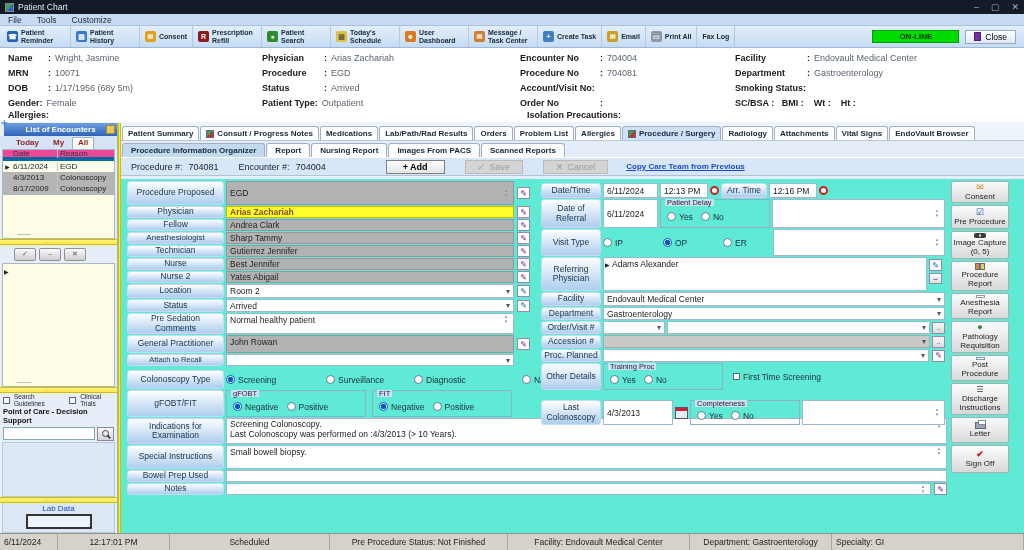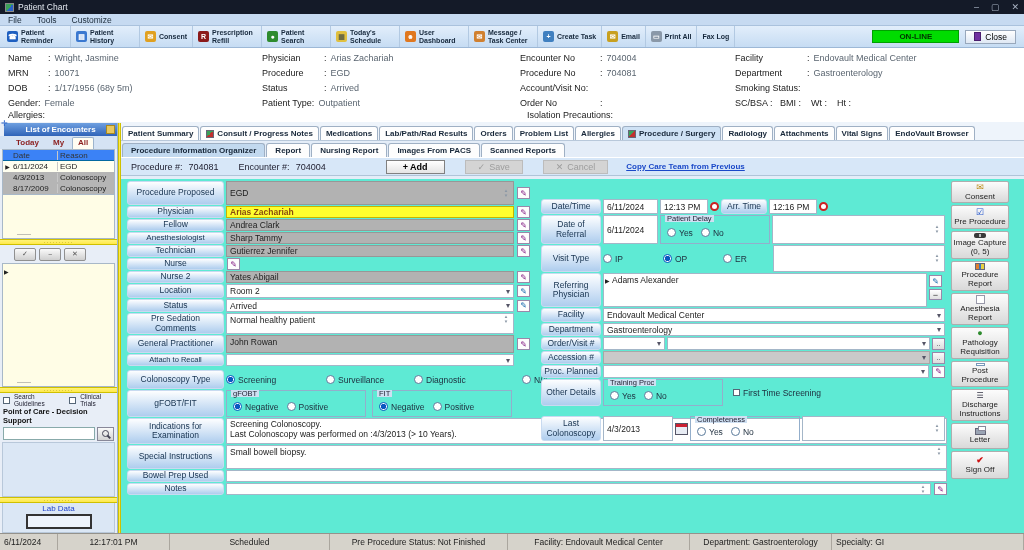--- a/index.html
+++ b/index.html
@@ -17,40 +17,40 @@
   .tbtn .tlabel{max-width:44px}
   .ticon{flex:0 0 11px;width:11px;height:11px;border-radius:2px;color:#fff;font-size:7px;display:flex;align-items:center;justify-content:center}
   #online{margin-left:auto;align-self:center;background:#00dc00;border:1px solid #00a000;color:#073;color:#003300;font-weight:bold;font-size:8px;padding:1px 26px}
   .closebtn{align-self:center;margin:0 6px;background:linear-gradient(#fff,#dfe8f4);border:1px solid #98a8bc;padding:1px 8px;display:flex;gap:4px;align-items:center;font-size:8.5px}
   .door{width:7px;height:9px;background:#7030a0;border:1px solid #4a1d6e}
 
   
   #patientband{position:absolute;top:48px;left:0;right:0;height:62px;background:#fff}
   .pcol{position:absolute;top:2px}
   .prow{height:15px;display:flex;align-items:center;white-space:nowrap}
-  .plab{font-weight:normal;color:#1b1b1b}
+  .plab{font-weight:bold;color:#1b1b1b}
   .pval{color:#5a6570;margin-left:4px}
   .pre{white-space:pre}
   #allergyrow{position:absolute;top:110px;left:0;right:0;height:12px;background:#fff}
   #allergyrow .plab{position:absolute;top:0}
 
   
   #sidebar{position:absolute;left:0;top:123px;width:118px;bottom:17px;background:#e8eef7;border-right:1px solid #9db4cc;display:flex;flex-direction:column}
   #dockcross{position:absolute;left:1px;top:-4px;color:#2a62c8;font-size:8px;z-index:3}
   .enc-head{height:13px;background:linear-gradient(#6fa0e0,#2f63b8);color:#fff;font-weight:bold;font-size:8px;display:flex;align-items:center;justify-content:center;position:relative;margin-left:4px}
   .pin{position:absolute;right:2px;top:2px;width:9px;height:9px;background:#e8c860;border:1px solid #a88820}
   .enc-tabs{height:13px;display:flex;gap:2px;padding:1px 4px 0 10px;background:#d5e3f4}
   .etab{font-size:8px;font-weight:bold;color:#8b1f1f;padding:0 5px;border:1px solid transparent;border-bottom:none}
   .etab.active{background:#fffdf2;border-color:#9db4cc;border-radius:2px 2px 0 0}
   .enc-grid{background:#fffde6;border:1px solid #a8b8c8;margin:0 2px;font-size:8px}
   .egr{display:flex;height:11px;align-items:center}
   .egr .mk{flex:0 0 9px;text-align:center;font-size:6px}
   .egr .c1{flex:0 0 46px;padding-left:1px;border-right:1px solid #c8c8c8}
   .egr .c2{flex:1;padding-left:2px}
-  .egr.hdr{background:#3b82f6;border-bottom:1px solid #0369a1;color:#333}
+  .egr.hdr{background:#ec4899;border-bottom:4px solid #0369a1;color:#333}
   .egr.sel{background:#fffff0}
   .egr.gray{background:#b5b5b5}
   .enc-empty{background:#fffde6;border:1px solid #a8b8c8;border-top:none;margin:0 2px;flex:0 0 44px;position:relative}
   .grip{position:absolute;bottom:1px;left:14px;color:#888;font-size:7px;letter-spacing:0}
   .split{flex:0 0 6px;background:linear-gradient(#fff37a,#ffe94a);border-top:1px solid #cfc000;border-bottom:1px solid #cfc000;display:flex;align-items:center;justify-content:center}
   .split i{font-style:normal;color:#8a7a00;font-size:6px;letter-spacing:1px;line-height:0}
   .mini-btns{flex:0 0 18px;display:flex;gap:3px;align-items:center;padding-left:14px;background:#e8eef7}
   .mbtn{width:22px;height:13px;background:linear-gradient(#fafafa,#cfcfcf);border:1px solid #909090;border-radius:2px;font-size:7px;color:#555;display:flex;align-items:center;justify-content:center}
   .side-list{background:#fffde6;border:1px solid #a8b8c8;margin:0 2px;flex:0 0 124px;position:relative;font-size:8px}
   .side-list .mk2{position:absolute;left:1px;top:4px;font-size:6px}
@@ -82,21 +82,21 @@
   .btn-add{background:linear-gradient(#fff,#e4e4e4);border:1px solid #808080;padding:1px 16px;font-weight:bold;font-size:9px;margin-left:40px}
   .btn-dis{background:#d4d4d4;color:#9d9d9d;border:1px solid #bcbcbc;padding:1px 12px;font-size:9px;display:flex;gap:4px;align-items:center;margin-left:14px}
   .link{color:#1a48c8;text-decoration:underline;font-weight:bold;font-size:8px;margin-left:12px}
 
   #formarea{position:absolute;left:0;right:0;top:57px;bottom:0;background:#5eead4;overflow:hidden}
   .lbl,.rlbl{background:linear-gradient(#fdfeff,#aecdee);border:1px solid #c8daf0;border-radius:3px;color:#16324f;font-size:8.5px;display:flex;align-items:center;justify-content:center;text-align:center;line-height:1.1;padding:0 2px}
   .lbl{flex:0 0 97px}
   .rlbl{flex:0 0 60px}
   .lrow,.rrow{display:flex;gap:2px;margin-bottom:1px;align-items:stretch}
   #lcol{position:absolute;left:6px;top:2px;width:820px}
-  #rcol{position:absolute;left:420px;top:20px;width:404px}
+  #rcol{position:absolute;left:420px;top:4px;width:404px}
   #acol{position:absolute;left:830px;top:2px;width:58px;display:flex;flex-direction:column;gap:2px}
   .fwrap{flex:0 0 288px;display:flex}
   .fwrap.wide{flex:1}
   .f{flex:1;background:#fff;border:1px solid #a4b6c8;padding:1px 3px;font-size:8.5px;display:flex;align-items:center;position:relative;overflow:hidden;min-width:0}
   .f.gray{background:#b2b2b2;border-color:#979797;color:#1d1d1d}
   .f.yellow{background:#ffff2e;border-color:#c8b400;color:#8a4a10;font-weight:bold}
   .f.dis{background:#c9c9c9;border-color:#a8a8a8}
   .dd::after{content:"▾";margin-left:auto;color:#556;font-size:8px;flex:0 0 auto}
   .spin{flex:0 0 8px;margin-left:auto;display:flex;flex-direction:column;justify-content:center;gap:1px;font-size:4.5px;line-height:4px;color:#8a97a5;text-align:center}
   .care{flex:0 0 13px;height:12px;align-self:center;background:#fdfdfd;border:1px solid #98a;display:flex;align-items:center;justify-content:center;font-size:8px;color:#8b2a8b;margin-left:1px}
@@ -443,20 +443,25 @@
         <div class="lbl">Technician</div>
         <div class="fwrap">
             <div class="f gray">
               <span>Gutierrez Jennifer</span>
             </div>
           </div>
         <span class="care">✎</span>
       </div>
       <div class="lrow" style="height:12px">
         <div class="lbl">Nurse</div>
+        <div class="fwrap">
+            <div class="f gray">
+              <span>Best Jennifer</span>
+            </div>
+          </div>
         <span class="care">✎</span>
       </div>
       <div class="lrow" style="height:12px">
         <div class="lbl">Nurse 2</div>
         <div class="fwrap">
             <div class="f gray">
               <span>Yates Abigail</span>
             </div>
           </div>
         <span class="care">✎</span>
@@ -768,21 +773,21 @@
           <span>Pre Procedure</span>
         </button>
       <button class="abtn" style="height:28px">
           <span class="ai cam"></span>
           <span>Image Capture (0, 5)</span>
         </button>
       <button class="abtn" style="height:30px">
           <span class="ai rep"></span>
           <span>Procedure Report</span>
         </button>
-      <button class="abtn" style="height:32px">
+      <button class="abtn" style="height:26px">
           <span class="ai box"></span>
           <span>Anesthesia Report</span>
         </button>
       <button class="abtn" style="height:32px">
           <span class="ai" style="color:#2e8b2e">●</span>
           <span>Pathology Requisition</span>
         </button>
       <button class="abtn" style="height:26px">
           <span class="ai page"></span>
           <span>Post Procedure</span>

